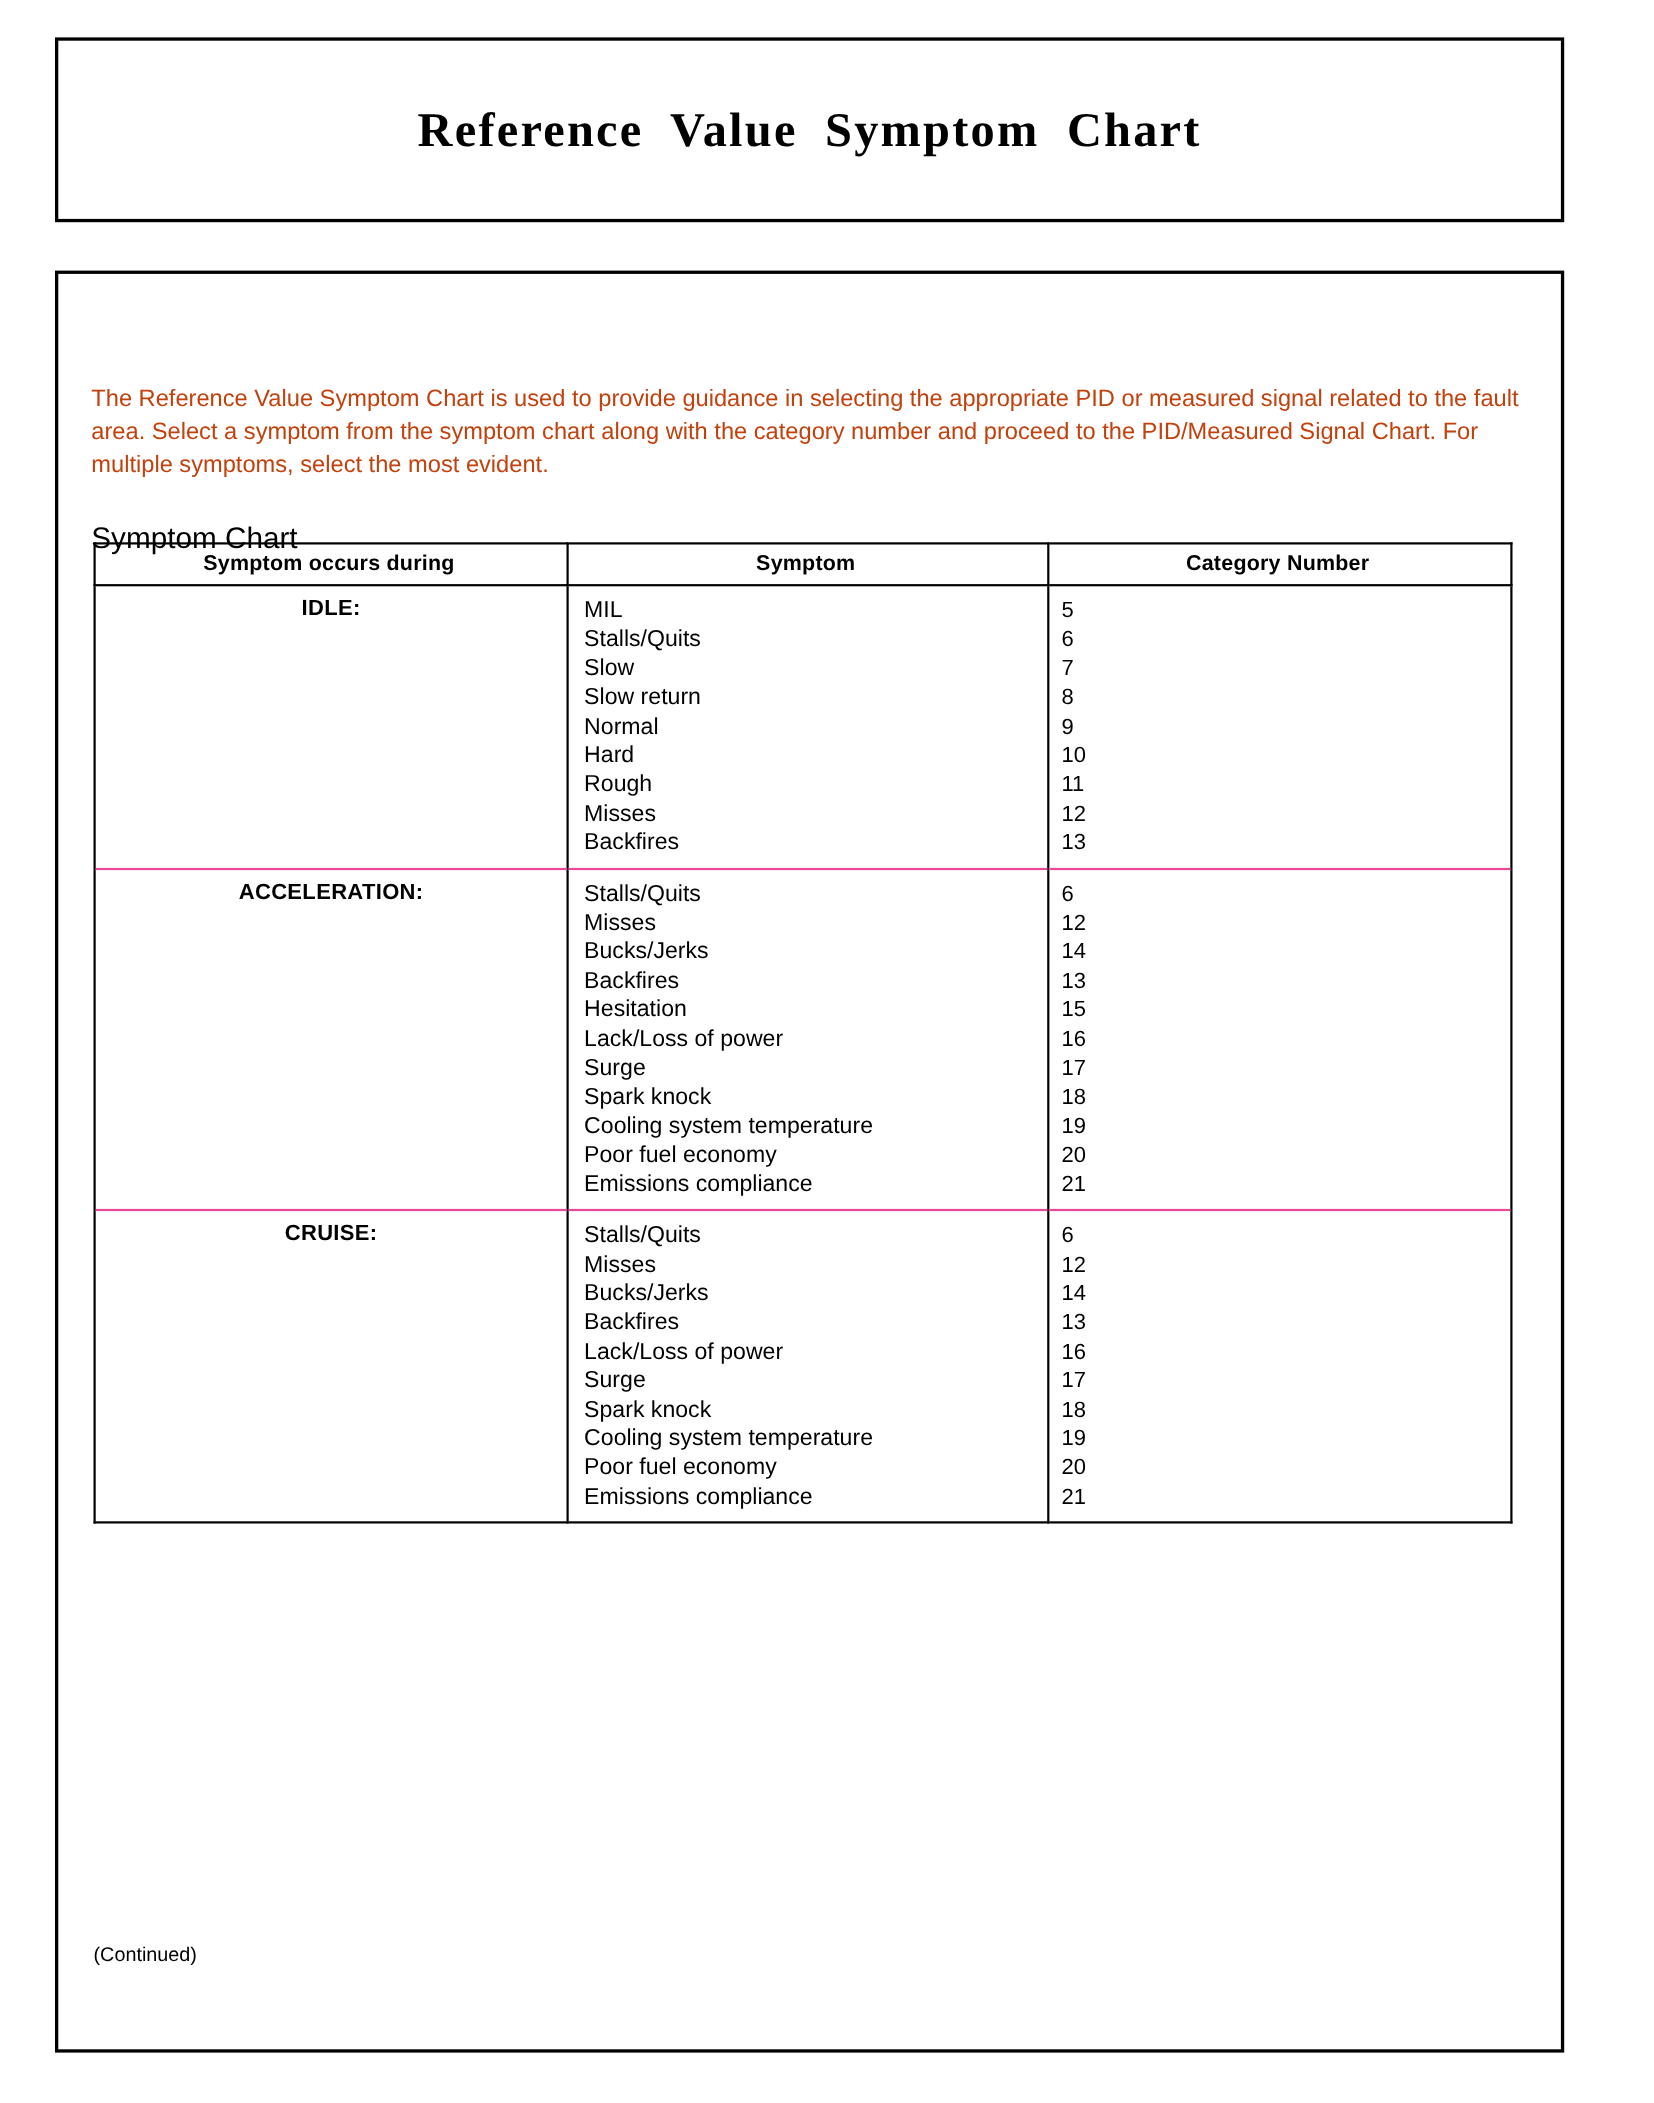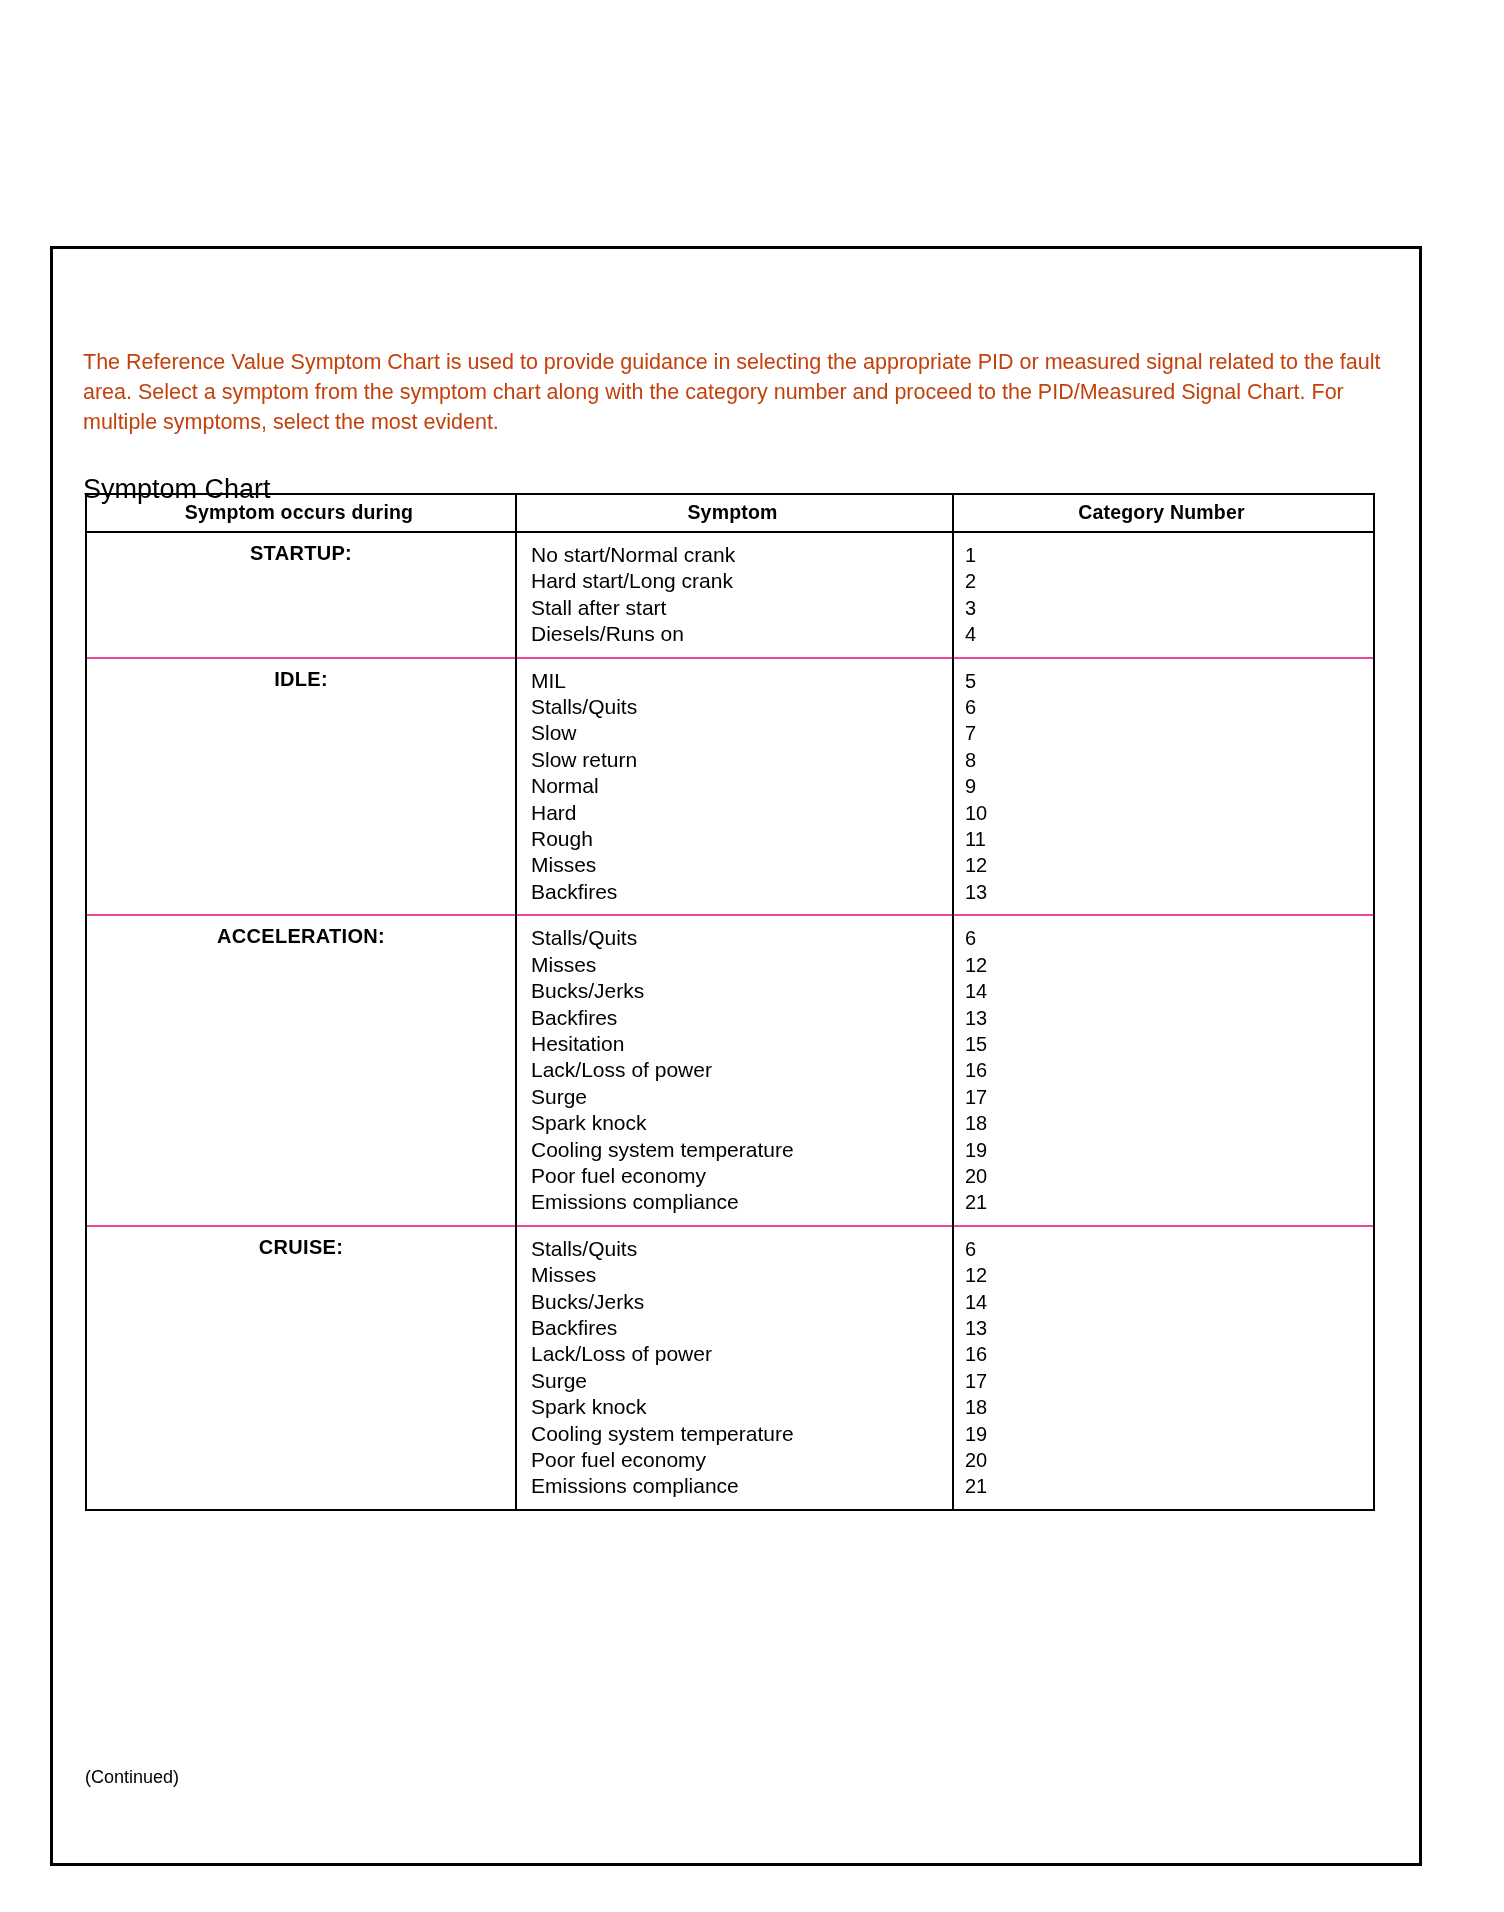--- a/index.html
+++ b/index.html
@@ -144,20 +144,23 @@
     top: 1474px;
     font-size: 18px;
     margin-top: 44px;
   }
 </style>
 </head>
 <body>
 
 <div class="page">
 
+  <div class="title-box">
+    <div class="title-text">Reference  Value  Symptom  Chart</div>
+  </div>
 
   <div class="body-box">
 
     <p class="intro">The Reference Value Symptom Chart is used to provide guidance in selecting the appropriate PID or measured signal related to the fault area. Select a symptom from the symptom chart along with the category number and proceed to the PID/Measured Signal Chart. For multiple symptoms, select the most evident.</p>
 
     <h2 class="section-heading">Symptom Chart</h2>
 
     <div class="chart-wrap">
       <table class="symptom-chart">
         <colgroup>
@@ -167,41 +170,20 @@
         </colgroup>
         <thead>
           <tr>
             <th>Symptom occurs during</th>
             <th>Symptom</th>
             <th>Category Number</th>
           </tr>
         </thead>
         <tbody>
 
-          <tr class="group-row first">
-            <td>
-              <div class="grp-label">STARTUP:</div>
-            </td>
-            <td>
-              <ul class="sym-list">
-                <li>No start/Normal crank</li>
-                <li>Hard start/Long crank</li>
-                <li>Stall after start</li>
-                <li>Diesels/Runs on</li>
-              </ul>
-            </td>
-            <td>
-              <ul class="cat-list">
-                <li>1</li>
-                <li>2</li>
-                <li>3</li>
-                <li>4</li>
-              </ul>
-            </td>
-          </tr>
 
           <tr class="group-row">
             <td>
               <div class="grp-label">IDLE:</div>
             </td>
             <td>
               <ul class="sym-list">
                 <li>MIL</li>
                 <li>Stalls/Quits</li>
                 <li>Slow</li>

